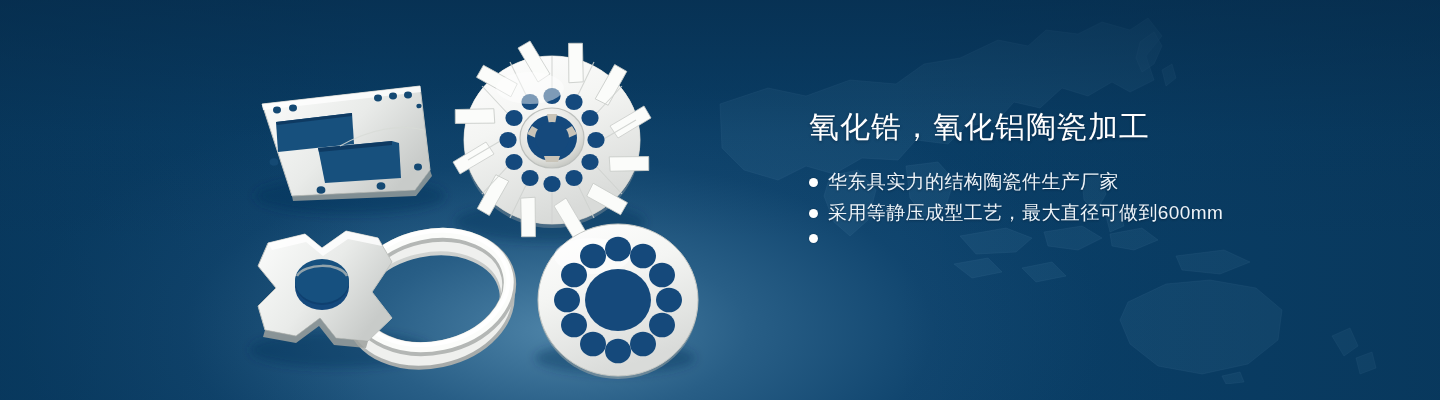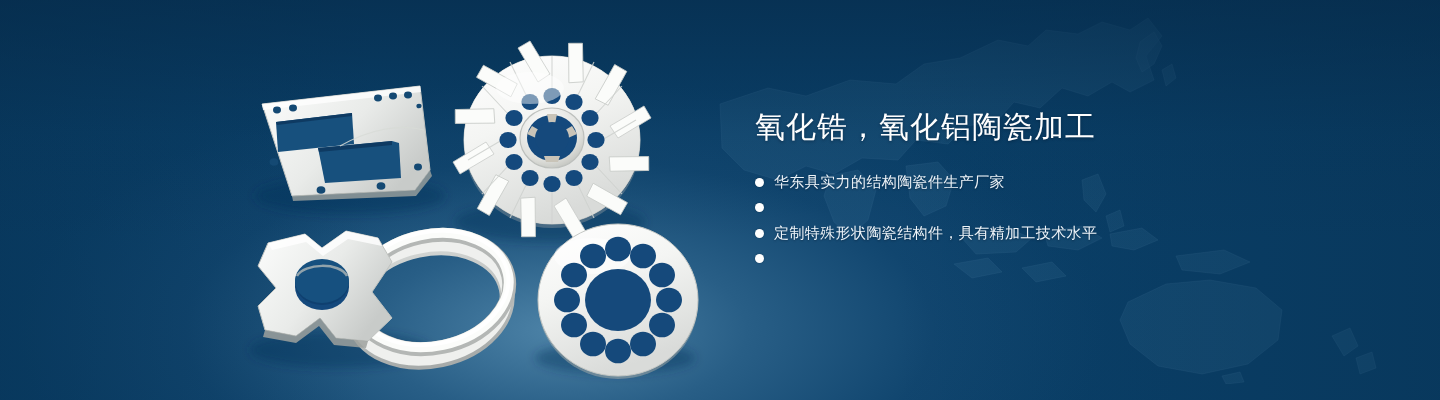--- a/index.html
+++ b/index.html
@@ -55,21 +55,21 @@
     left: 0;
     top: 0;
     width: 740px;
     height: 400px;
   }
   .products svg { display:block; width: 100%; height: 100%; }
 
   
   .copy {
     position: absolute;
-    left: 755px;
+    left: 809px;
     top: 108px;
     width: 600px;
   }
   .headline {
     color: #ffffff;
     font-size: 30px;
     line-height: 38px;
     letter-spacing: 1px;
     font-weight: normal;
     margin: 0 0 26px 0;
@@ -91,21 +91,21 @@
     width: 9px;
     height: 9px;
     border-radius: 50%;
     background: #ffffff;
     flex: 0 0 auto;
     margin-right: 10px;
     box-shadow: 0 0 2px rgba(0,0,0,0.25);
   }
   .bullet-text {
     color: #eef4f9;
-    font-size: 15px;
+    font-size: 19px;
     line-height: 20px;
     letter-spacing: 0.4px;
     text-shadow: 0 1px 2px rgba(0,18,36,0.40);
   }
 </style>
 </head>
 <body>
 
 <div class="banner">
 
@@ -360,24 +360,21 @@
 
   <div class="copy">
     <h1 class="headline">氧化锆，氧化铝陶瓷加工</h1>
     <ul class="bullets">
       <li class="bullet">
         <span class="bullet-dot"></span>
         <span class="bullet-text">华东具实力的结构陶瓷件生产厂家</span>
       </li>
       <li class="bullet">
         <span class="bullet-dot"></span>
-      </li>
-      <li class="bullet">
-        <span class="bullet-dot"></span>
-        <span class="bullet-text">定制特殊形状陶瓷结构件，具有精加工技术水平</span>
+        <span class="bullet-text">采用等静压成型工艺，最大直径可做到600mm</span>
       </li>
       <li class="bullet">
         <span class="bullet-dot"></span>
       </li>
     </ul>
   </div>
 
 </div>
 
 </body></html>

